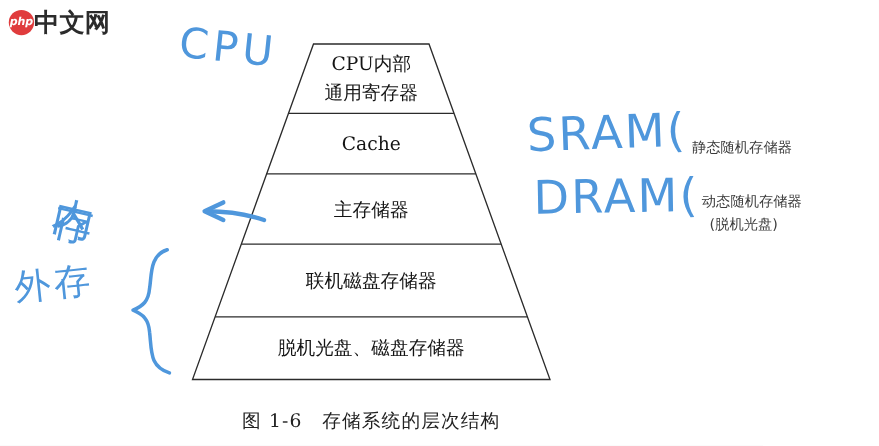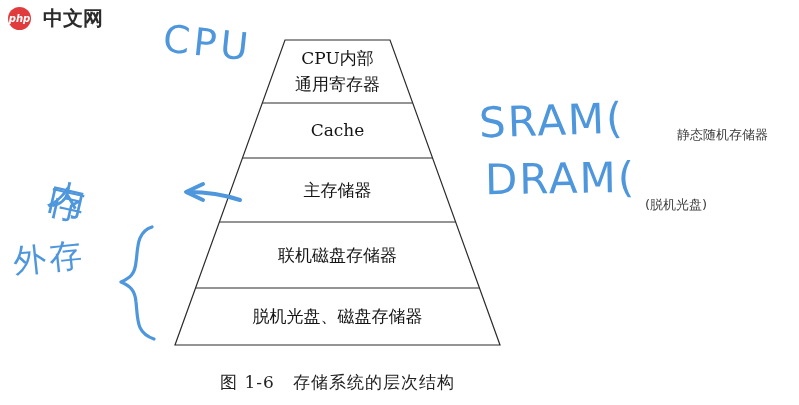--- a/index.html
+++ b/index.html
@@ -3,48 +3,48 @@
 <meta charset="utf-8">
 <style>
   :root { --ink:#4f97dc; --line:#2b2b2b; --logo-red:#e03c3d; }
   * { box-sizing: border-box; }
   html,body { margin:0; padding:0; }
   body { font-family:"Liberation Sans", sans-serif; background:#f0f0f0; }
   .stage {
     position:relative; width:799px; height:405px; background:#fff; overflow:hidden;
   }
   
-  .logo { position:absolute; top:5px; left:8px; display:flex; align-items:center; gap:12px; cursor:pointer; }
+  .logo { position:absolute; top:5px; left:8px; display:flex; align-items:center; gap:0; cursor:pointer; }
   .logo-badge {
     width:23px; height:23px; border-radius:50%; background:var(--logo-red);
     color:#fff; font-size:10px; font-weight:bold; font-style:italic;
     display:flex; align-items:center; justify-content:center;
     font-family:"DejaVu Sans", sans-serif;
   }
-  .logo-text { font-size:20px; font-weight:bold; color:#2b2b2b; font-family:Liberation Sans, sans-serif; }
+  .logo-text { font-size:23px; font-weight:bold; color:#2b2b2b; font-family:Liberation Sans, sans-serif; }
 
   
   .diagram { position:absolute; left:0; top:0; }
   .pyr { fill:#fff; stroke:var(--line); stroke-width:1.2; }
   .divider { stroke:var(--line); stroke-width:1.2; }
   .lvl { font-family:"DejaVu Serif","Liberation Serif",serif; font-size:17px; fill:#141414; text-anchor:middle; }
   .caption { font-family:"DejaVu Serif","Liberation Serif",serif; font-size:17px; fill:#222; text-anchor:middle; letter-spacing:1px; }
   .ink-stroke { stroke:var(--ink); fill:none; stroke-linecap:round; stroke-linejoin:round; }
 
   
   .hw { position:absolute; color:var(--ink); font-family:"DejaVu Sans", sans-serif; line-height:1; white-space:nowrap; }
   .hw-cpu      { left:163px; top:24px;  font-size:38px; letter-spacing:4px; transform:rotate(6deg); }
   .hw-sram     { left:479px; top:100px; font-size:42px; letter-spacing:2px; transform:rotate(-2deg); }
   .hw-dram     { left:485px; top:158px; font-size:42px; letter-spacing:2px; transform:rotate(-1deg); }
   .hw-memory   { left:58px;  top:152px; font-size:37px; writing-mode:vertical-rl; text-orientation:upright; transform:rotate(13deg); letter-spacing:6px; }
   .hw-external { left:13px;  top:241px; font-size:33px; letter-spacing:3px; transform:rotate(-6deg); }
 
   
   .note { position:absolute; color:#3c3c3c; font-size:13px; font-family:"DejaVu Sans", sans-serif; line-height:1.2; white-space:nowrap; }
-  .note-sram   { left:677px; top:127px; }
+  .note-sram   { left:629px; top:127px; }
   .note-dram   { left:638px; top:176px; }
   .note-dram2  { left:645px; top:197px; }
 </style>
 </head>
 <body>
 
 <div class="stage">
 
   <div class="logo">
     <span class="logo-badge">php</span>
@@ -78,15 +78,16 @@
              C 130 286, 135 290, 136 302 C 138 320, 136 333, 154 339"></path>
   </svg>
 
   <div class="hw hw-cpu">CPU</div>
   <div class="hw hw-memory">内存</div>
   <div class="hw hw-external">外存</div>
   <div class="hw hw-sram">SRAM(</div>
   <div class="hw hw-dram">DRAM(</div>
 
   <div class="note note-sram">静态随机存储器</div>
+  <div class="note note-dram">动态随机存储器</div>
   <div class="note note-dram2">(脱机光盘)</div>
 
 </div>
 
 </body></html>

